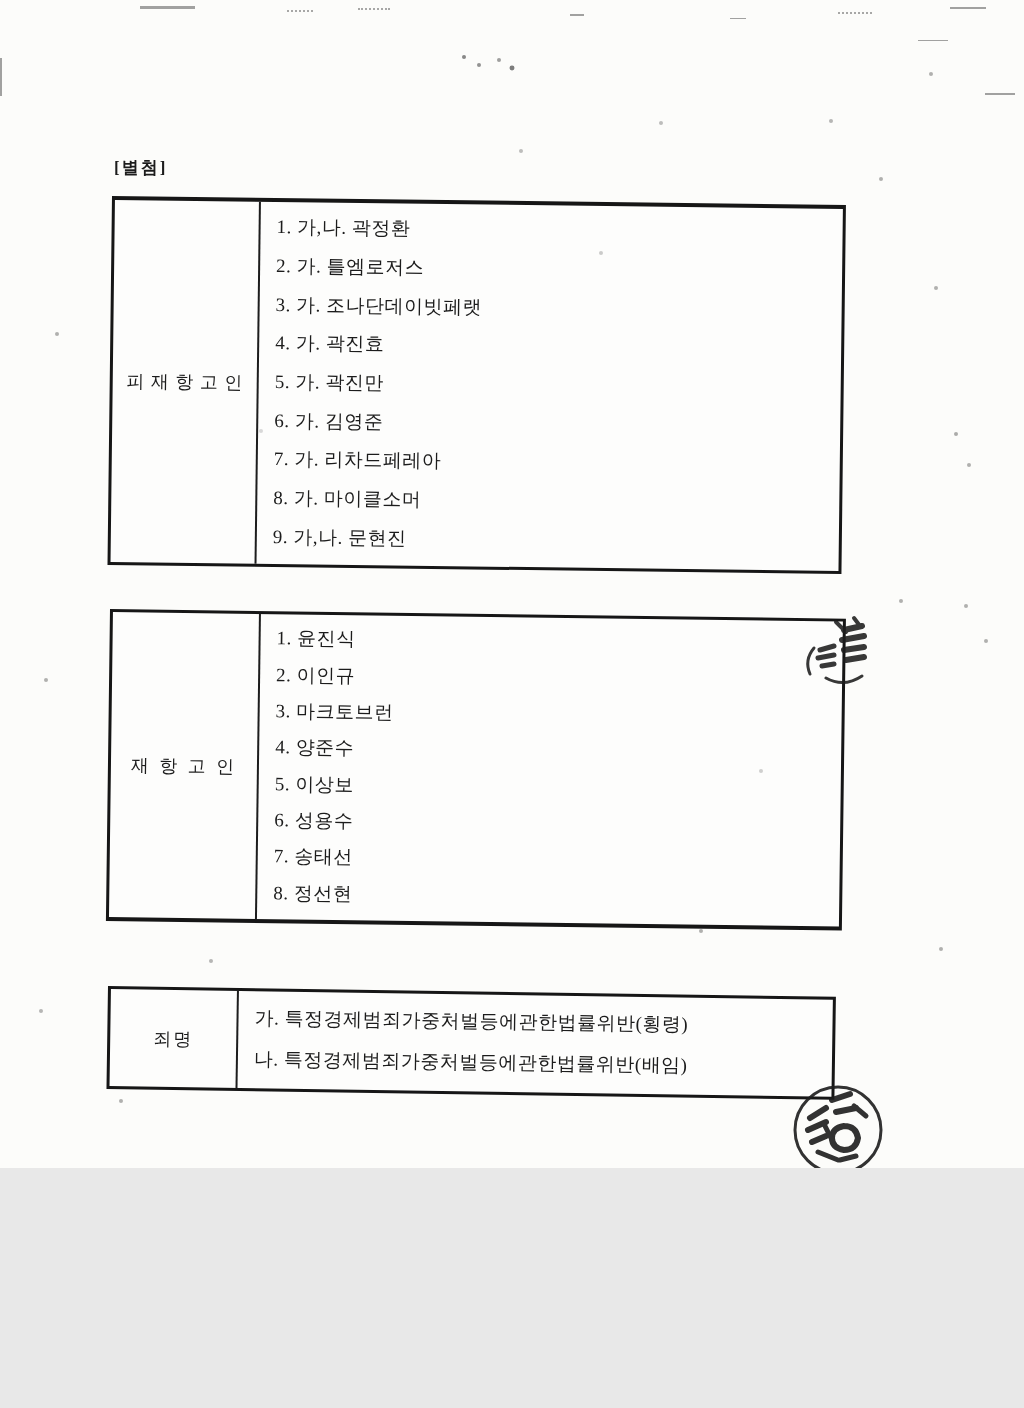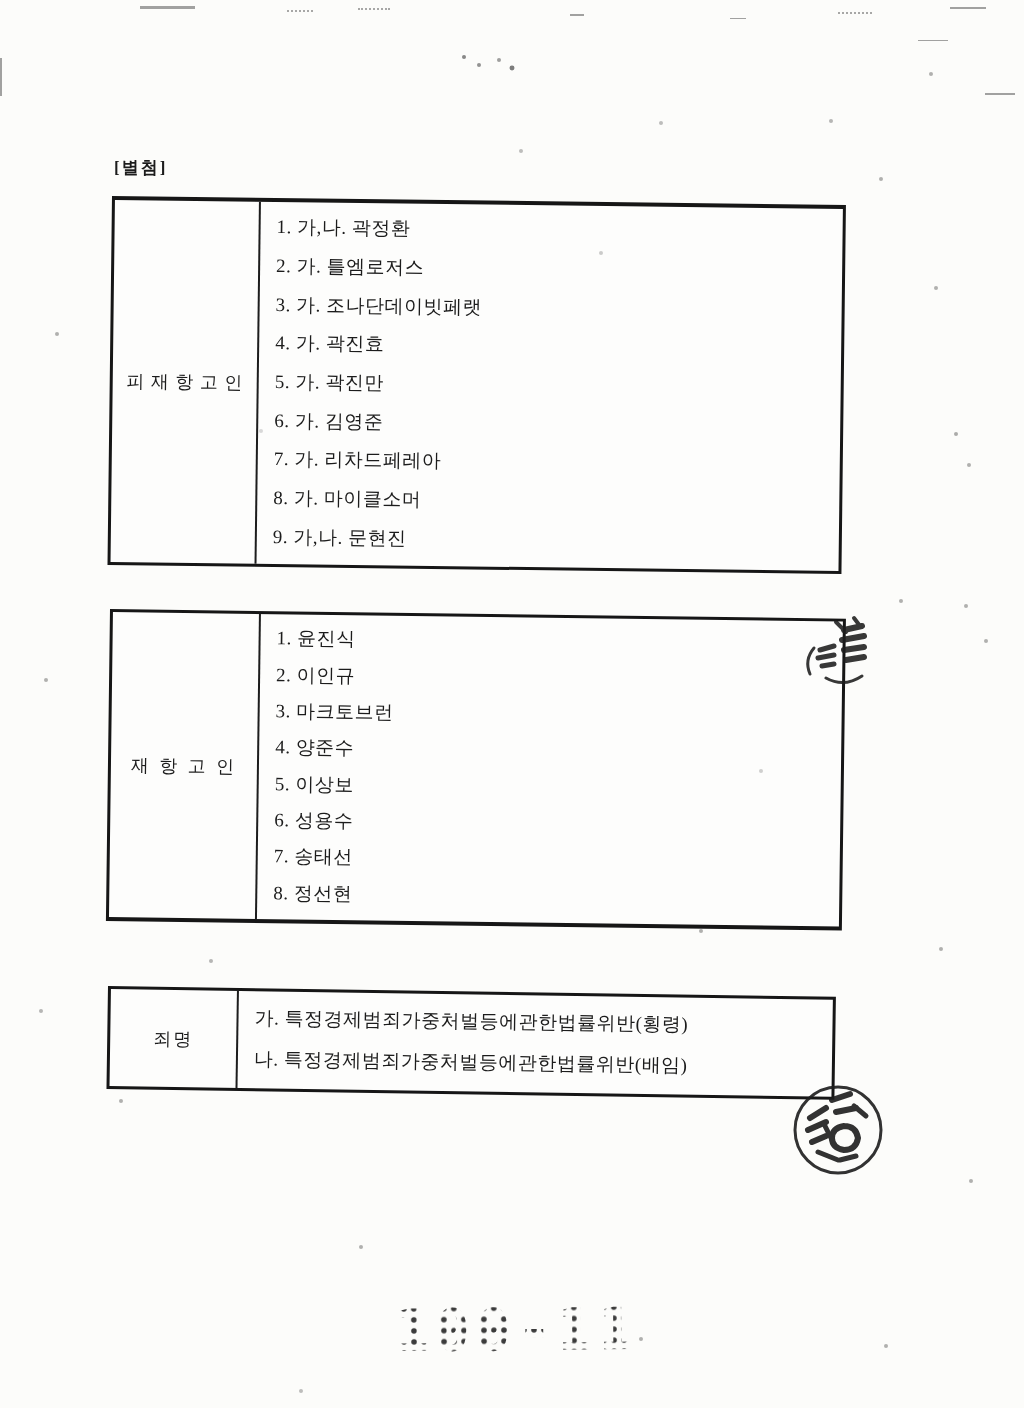--- a/index.html
+++ b/index.html
@@ -1,18 +1,18 @@
 <!DOCTYPE html>
 <html><head>
 <meta charset="utf-8">
 <style>
   html,body{margin:0;padding:0;background:#e8e8e8;}
   .page{
     position:relative;
-    width:1024px;height:1408px;
+    width:1024px;height:1168px;
     margin:0 auto;
     background:#fcfcfa;
     overflow:hidden;
     font-family:"Liberation Serif","DejaVu Serif",serif;
     color:#1c1c1c;
   }
   
   .noise-dash{position:absolute;background:#555;opacity:.55;}
   .noise-dotted{position:absolute;border-top:2px dotted #555;opacity:.5;background:none;}
   .specks{

